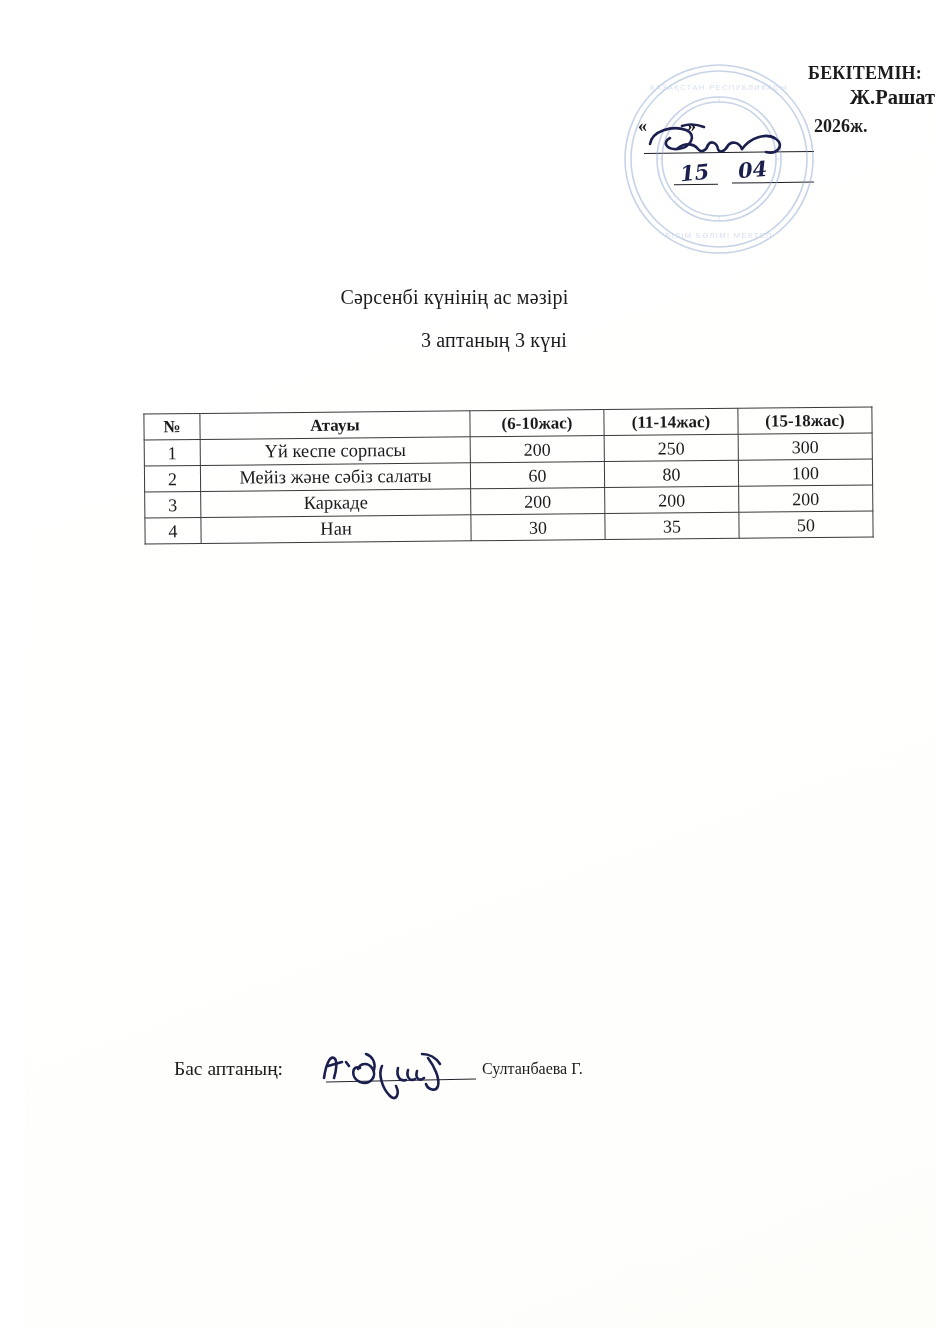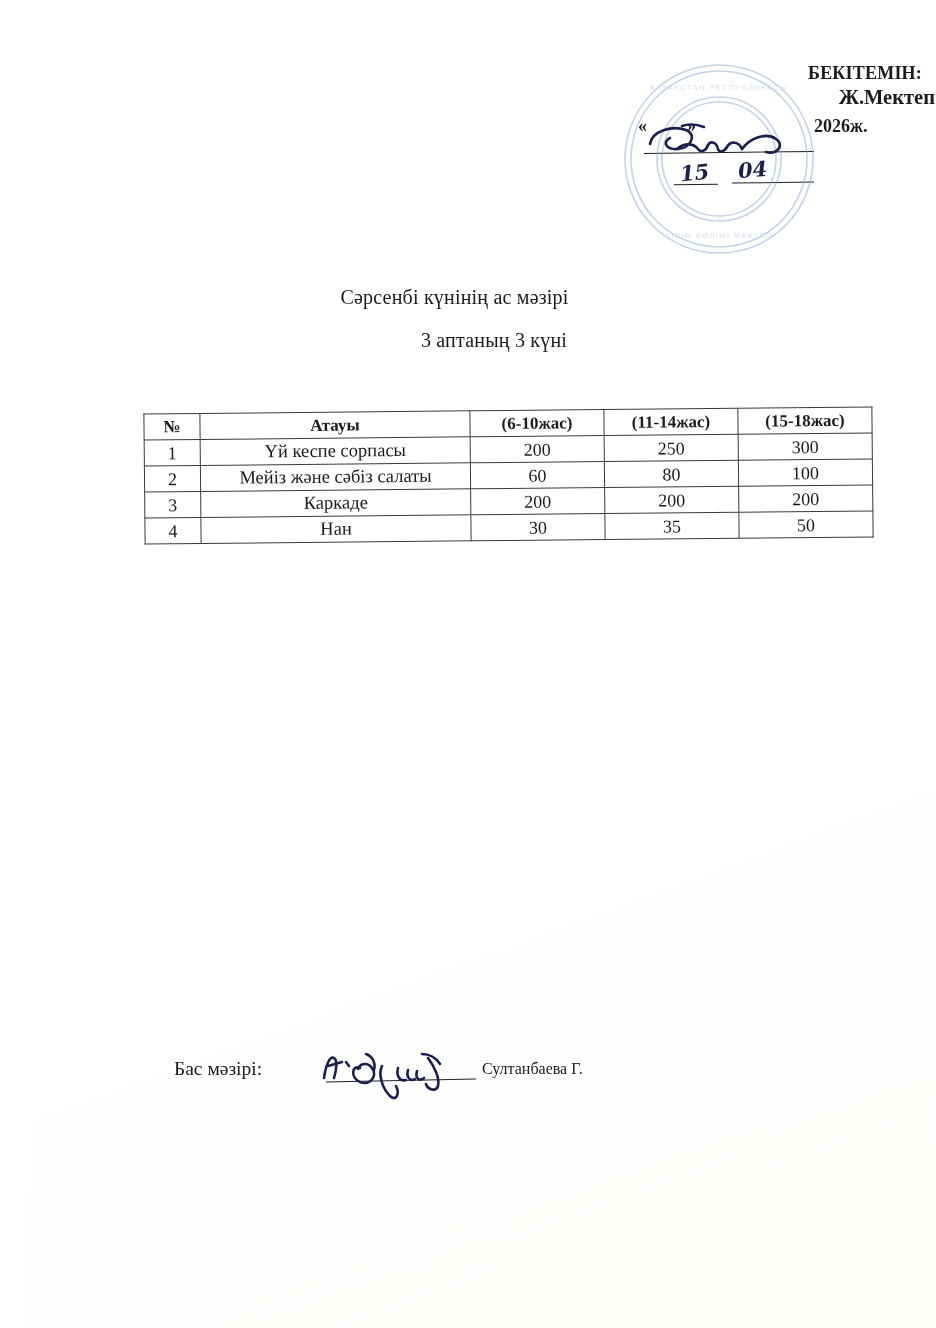--- a/index.html
+++ b/index.html
@@ -229,21 +229,21 @@
       <line x1="97" y1="35" x2="97" y2="40"></line>
       <line x1="97" y1="154" x2="97" y2="159"></line>
       <line x1="35" y1="97" x2="40" y2="97"></line>
       <line x1="154" y1="97" x2="159" y2="97"></line>
     </g>
   </svg>
 
   <div class="approval">
     <div class="approval-line l1">БЕКІТЕМІН:</div>
     <div class="sig-row">
-      <span class="name">Ж.Мектеп</span>
+      <span class="name">Ж.Рашат</span>
     </div>
     <div class="date-row">
       <span>«</span><span style="display:inline-block;width:40px"></span><span>»</span><span style="display:inline-block;width:56px"></span><span class="year">2026ж.</span>
     </div>
   </div>
 
   <div class="rule sig"></div>
   <div class="rule date1"></div>
   <div class="rule date2"></div>
 
@@ -311,21 +311,21 @@
           <td>35</td>
           <td>50</td>
         </tr>
       </tbody>
     </table>
   </div>
 
   <div class="footer">
 
     <div class="foot-row chef">
-      <span class="foot-label">Бас мәзірі:</span>
+      <span class="foot-label">Бас аптаның:</span>
       <span class="foot-line"></span>
       <svg class="foot-sig chef" viewBox="0 0 190 56" aria-hidden="true">
         <g fill="none" stroke="#1a1f4d" stroke-width="2.6" stroke-linecap="round" stroke-linejoin="round">
           <path d="M8 34 C 10 20, 14 12, 18 14 C 22 16, 20 28, 18 34"></path>
           <path d="M12 22 L 26 18"></path>
           <path d="M30 18 L 33 22"></path>
           <path d="M44 24 C 36 20, 34 34, 44 38 C 54 42, 62 32, 56 24 C 52 18, 44 19, 42 25"></path>
           <path d="M50 10 C 56 12, 60 18, 58 26"></path>
           <path d="M66 22 C 62 30, 66 44, 74 52 C 80 58, 84 50, 80 42"></path>
           <path d="M82 24 C 80 32, 84 38, 90 36"></path>

